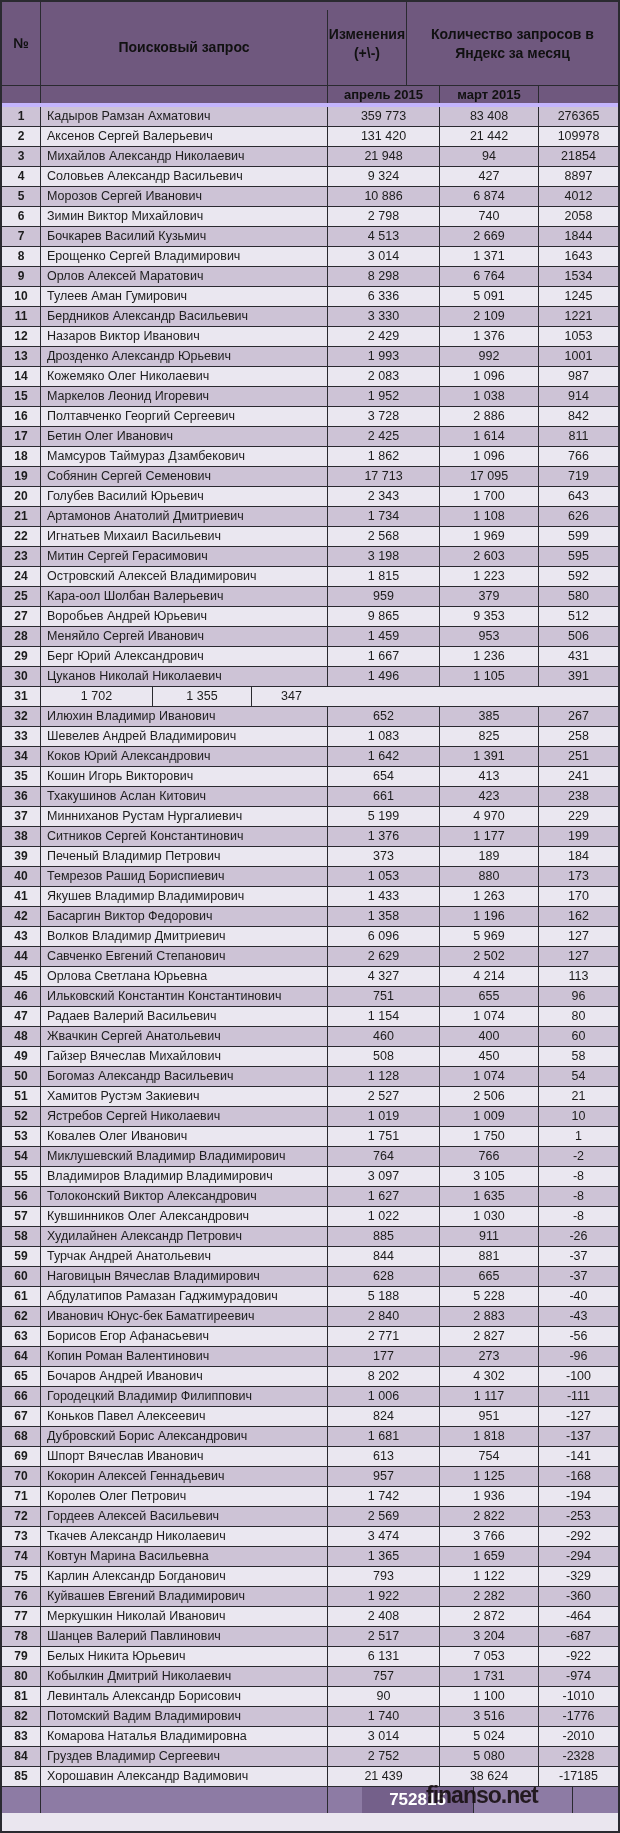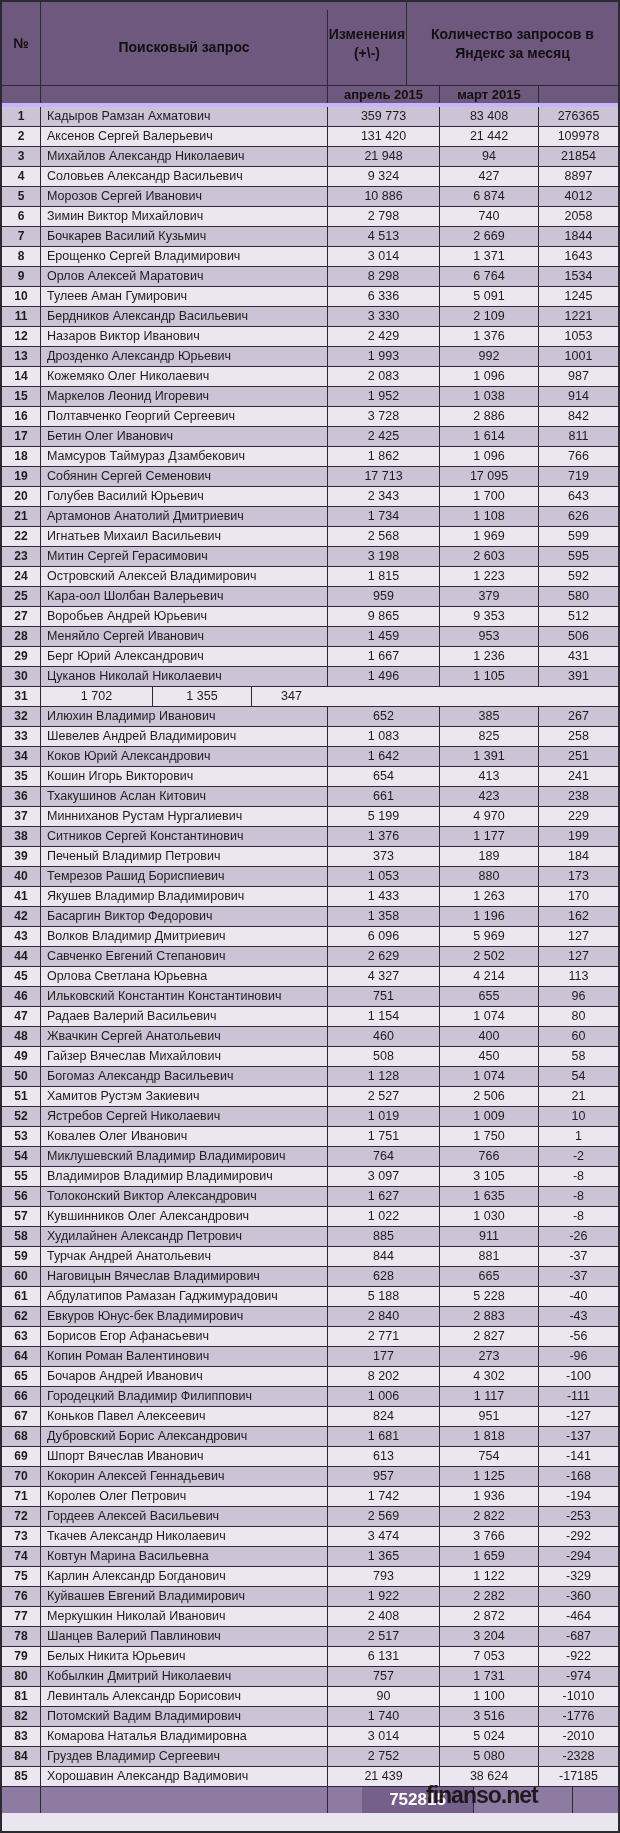--- a/index.html
+++ b/index.html
@@ -590,21 +590,21 @@
     <div class="flex-row row">
       <div class="cell c-num">61</div>
       <div class="cell c-query">Абдулатипов Рамазан Гаджимурадович</div>
       <div class="cell c-apr">5 188</div>
       <div class="cell c-mar">5 228</div>
       <div class="cell c-chg">-40</div>
     </div>
 
     <div class="flex-row row">
       <div class="cell c-num">62</div>
-      <div class="cell c-query">Евкуров Юнус-бек Владимирович</div>
+      <div class="cell c-query">Иванович Юнус-бек Баматгиреевич</div>
       <div class="cell c-apr">2 840</div>
       <div class="cell c-mar">2 883</div>
       <div class="cell c-chg">-43</div>
     </div>
 
     <div class="flex-row row">
       <div class="cell c-num">63</div>
       <div class="cell c-query">Борисов Егор Афанасьевич</div>
       <div class="cell c-apr">2 771</div>
       <div class="cell c-mar">2 827</div>

